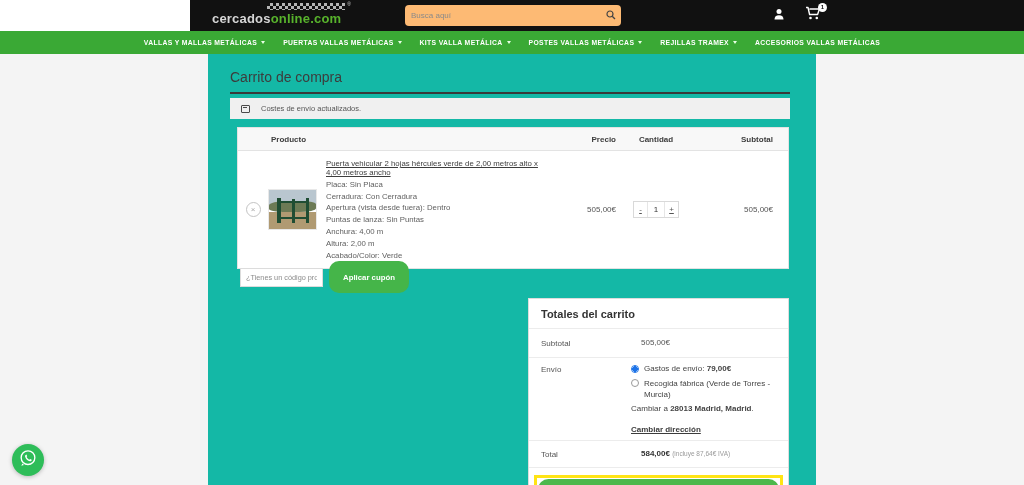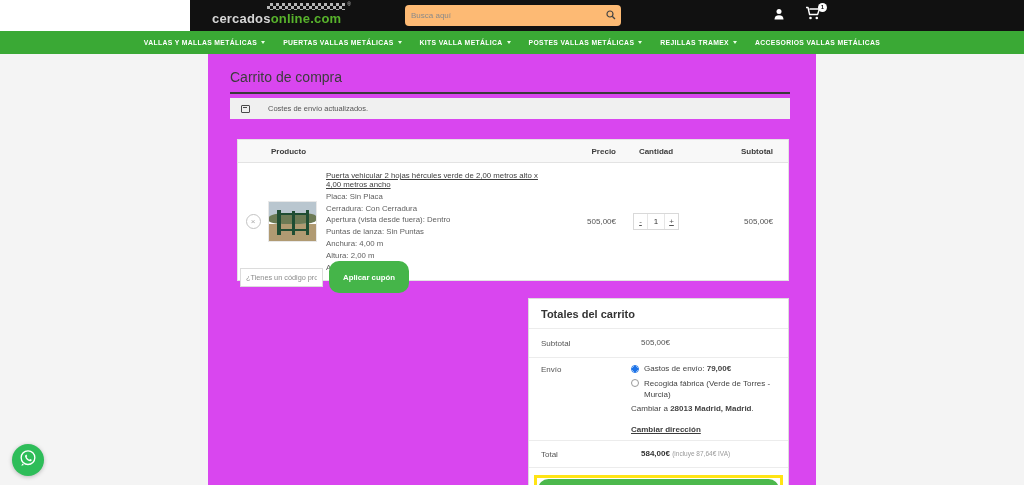--- a/index.html
+++ b/index.html
@@ -37,30 +37,30 @@
     background: #ffffff; color: #111; font-size: 6px; font-weight: bold;
     display: flex; align-items: center; justify-content: center; line-height: 1;
   }
 
   
   .mainnav { position: absolute; top: 31px; left: 0; width: 1024px; height: 23px; background: #3aa935; display: flex; align-items: center; justify-content: center; gap: 18px; }
   .nav-item { display: flex; align-items: center; gap: 4px; color: #ffffff; font-size: 6.8px; font-weight: bold; letter-spacing: 0.35px; cursor: pointer; white-space: nowrap; }
   .nav-caret { width: 0; height: 0; border-left: 2.6px solid transparent; border-right: 2.6px solid transparent; border-top: 3.2px solid #e8ffe6; }
 
   
-  .content { position: absolute; left: 208px; top: 54px; width: 608px; height: 431px; background: #d946ef; text-decoration: underline; }
+  .content { position: absolute; left: 208px; top: 54px; width: 608px; height: 431px; background: #14b8a6; text-decoration: underline; }
   .page-title { position: absolute; left: 22px; top: 15px; font-size: 14px; font-weight: normal; color: #3c3c3c; }
   .title-rule { position: absolute; left: 22px; top: 38px; width: 560px; height: 2px; background: #3a3a3a; }
-  .notice { position: absolute; left: 22px; top: 44px; width: 560px; height: 21px; background: #f0f0f0; display: flex; align-items: center; padding-left: 11px; gap: 18px; }
+  .notice { position: absolute; left: 22px; top: 44px; width: 560px; height: 21px; background: #f0f0f0; display: flex; align-items: center; padding-left: 11px; gap: 11px; }
   .notice-icon { width: 9px; height: 8px; border: 1.2px solid #4a4a4a; border-radius: 1px; position: relative; }
   .notice-icon::after { content: ""; position: absolute; left: 1px; top: 1.5px; width: 4px; height: 1.2px; background: #4a4a4a; }
   .notice-text { font-size: 7.5px; color: #555; }
 
   
-  .cart-table { position: absolute; left: 29px; top: 85px; width: 552px; border: 1px solid #e3e3e3; background: #fff; }
+  .cart-table { position: absolute; left: 29px; top: 73px; width: 552px; border: 1px solid #e3e3e3; background: #fff; }
   .thead { display: flex; align-items: center; height: 23px; background: #f8f8f8; border-bottom: 1px solid #e3e3e3; font-size: 8px; font-weight: bold; color: #3c3c3c; }
   .trow { display: flex; align-items: center; padding: 8px 0; }
   .col-remove { width: 30px; display: flex; justify-content: center; }
   .col-product { flex: 1; display: flex; align-items: center; gap: 9px; }
   .col-price { width: 64px; text-align: right; font-size: 8px; color: #555; }
   .col-qty { width: 80px; display: flex; justify-content: center; font-size: 8px; color: #3c3c3c; }
   .col-subtotal { width: 92px; text-align: right; padding-right: 15px; font-size: 8px; color: #555; }
   .thead .col-product { padding-left: 3px; }
   .remove-btn { width: 15px; height: 15px; border: 1px solid #c3c3c3; border-radius: 50%; color: #a9a9a9; font-size: 8px; line-height: 13px; text-align: center; cursor: pointer; background: #fff; }
   .thumb { width: 49px; height: 41px; border: 1px solid #e8e8e8; position: relative; overflow: hidden; flex: 0 0 auto; }

